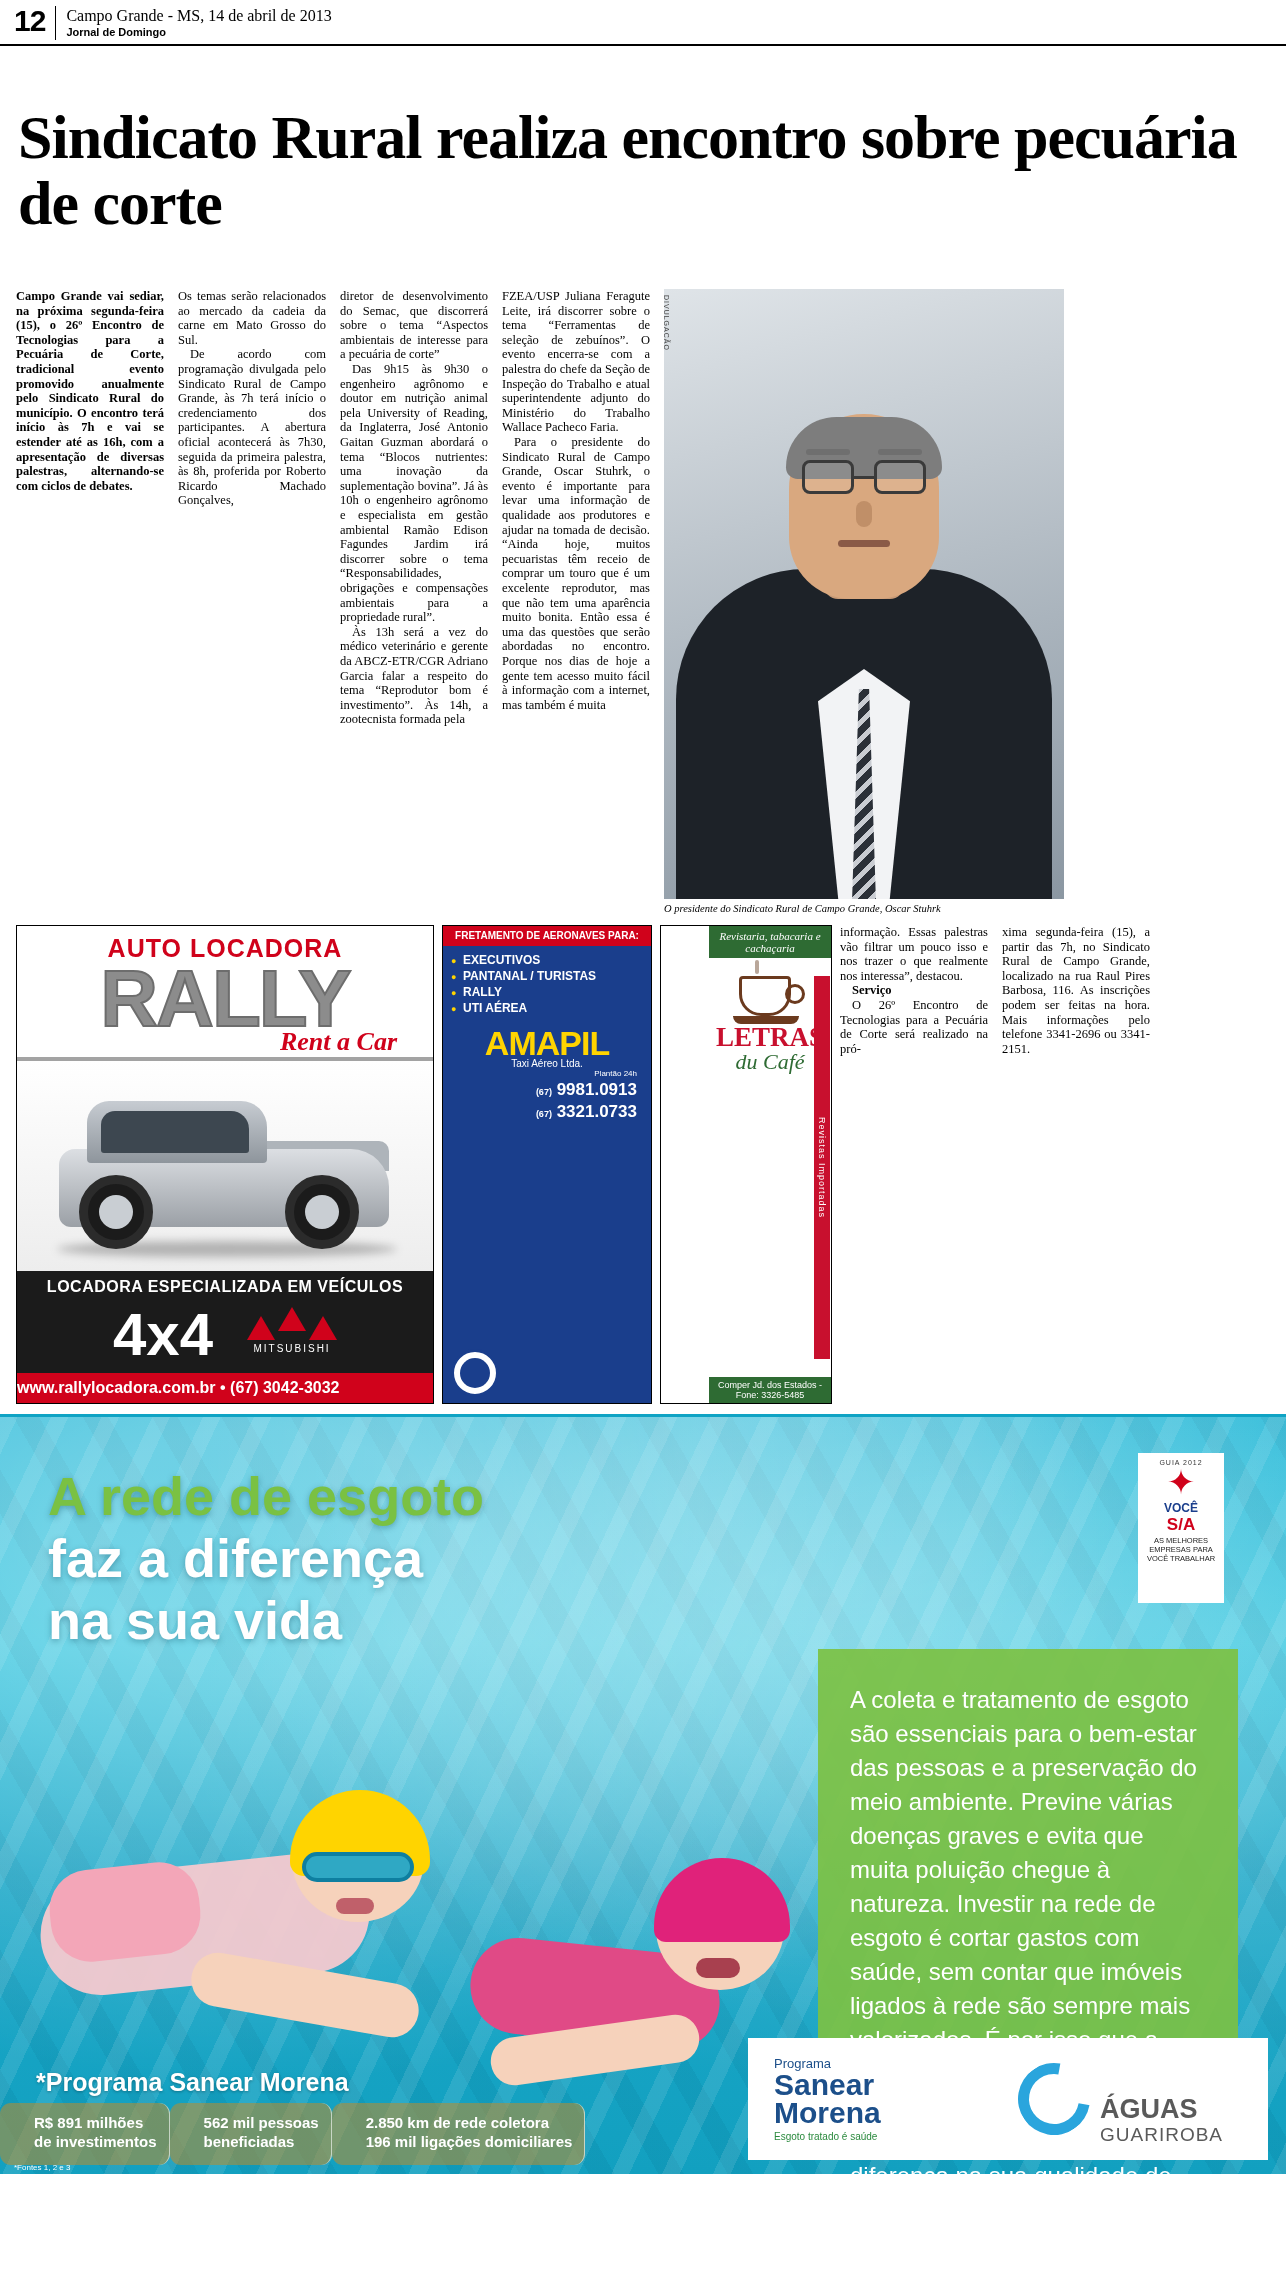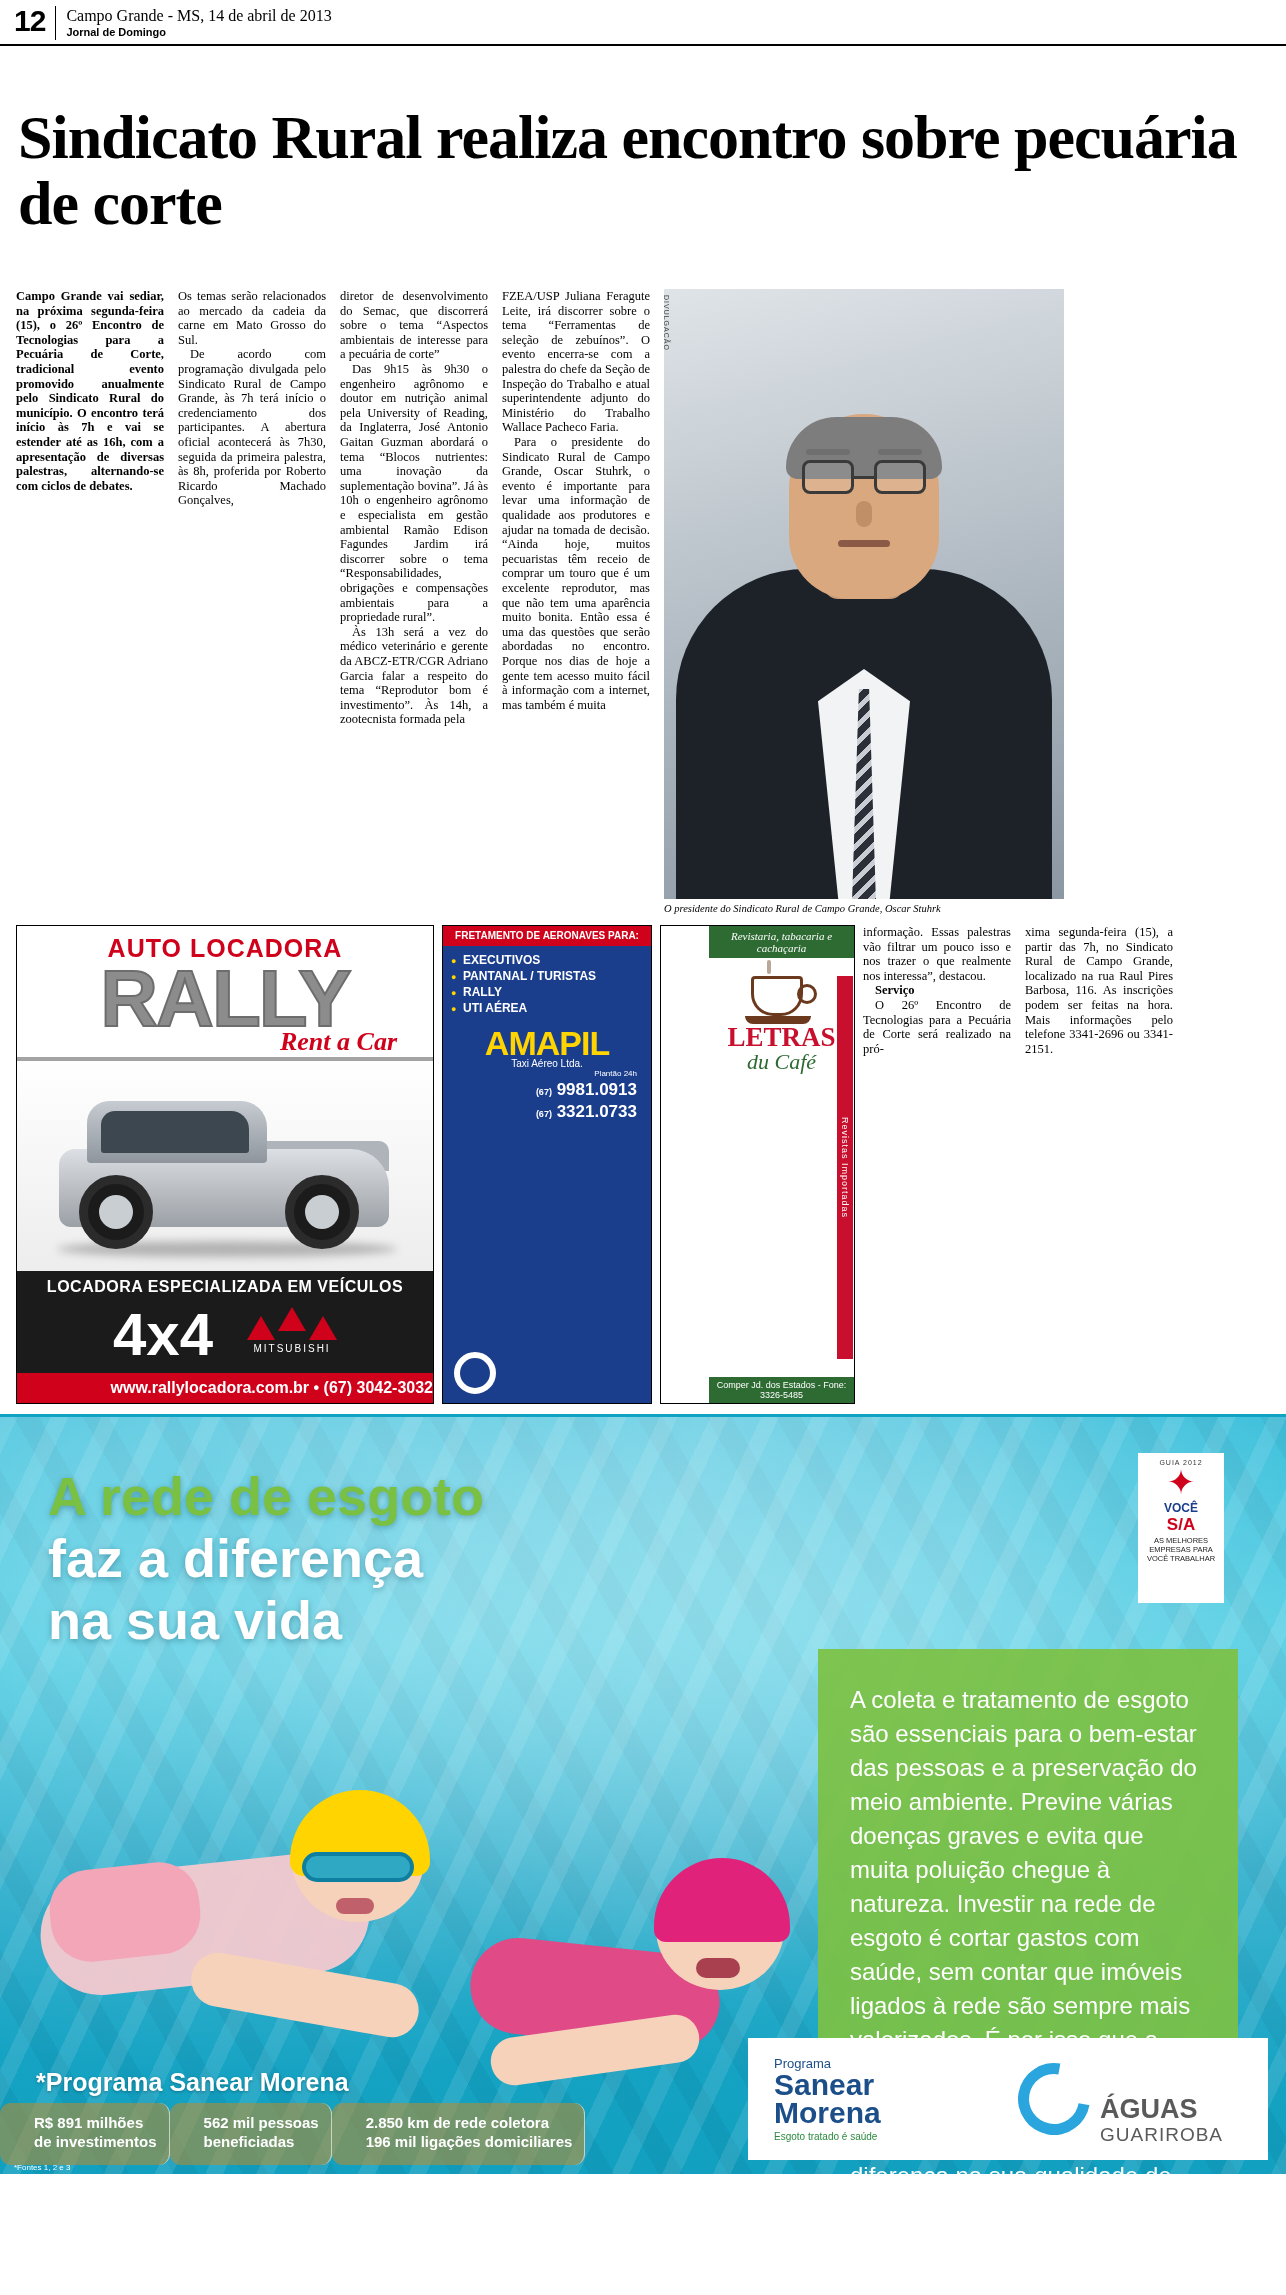--- a/index.html
+++ b/index.html
@@ -190,21 +190,21 @@
   }
   .mitsu { text-align:center; }
   .mitsu-mark { display:flex; justify-content:center; gap:3px; }
   .tri { width:0;height:0;border-left:14px solid transparent;border-right:14px solid transparent;border-bottom:24px solid #d0021b; }
   .tri.mid { transform:translateY(-9px); }
   .mitsu-name { font-family:"Liberation Sans", sans-serif; font-size:10px; letter-spacing:2px; margin-top:3px; }
   .rally-url {
     background:#d0021b; color:#fff;
     font-family:"Liberation Sans", sans-serif;
     font-weight:bold; font-size:16px;
-    text-align:right; padding:6px 0;
+    text-align:left; padding:6px 0;
   }
 
   
   .ad-amapil {
     width:210px; border:1px solid #000; background:#fff;
     display:flex; flex-direction:column;
   }
   .amapil-top {
     background:#d0021b; color:#fff;
     font-family:"Liberation Sans", sans-serif;
@@ -244,21 +244,21 @@
     border-radius:50%; background:#ffffff; border:3px solid #1a3e8c;
   }
   .amapil-seal:after {
     content:""; position:absolute; left:50%; top:50%; transform:translate(-50%,-50%);
     width:30px; height:30px; border-radius:50%; background:#1a3e8c;
   }
   .amapil-plantao { font-family:"Liberation Sans", sans-serif; font-size:8px; color:#fff; text-align:right; padding-right:8px; }
 
   
   .ad-letras {
-    width:195px; border:1px solid #000; background:#fff;
+    width:172px; border:1px solid #000; background:#fff;
     position:relative; display:flex; flex-direction:column;padding-left:48px;
   }
   .letras-top {
     background:#2e6b33; color:#fff; text-align:center;
     font-family:"Liberation Serif", serif; font-style:italic;
     font-size:11px; padding:4px 2px;
   }
   .letras-body { flex:1; position:relative; padding-top:6px; }
   .cup {
     width:74px; height:52px; margin:6px auto 0 auto; position:relative;

